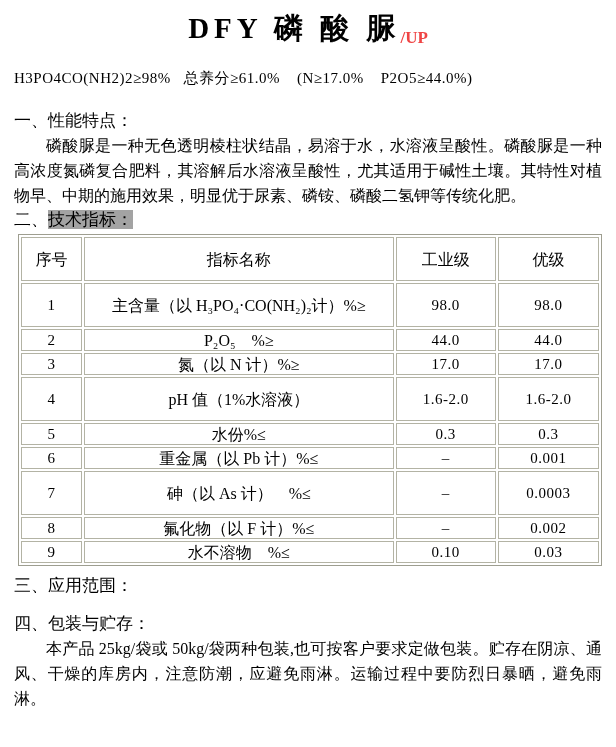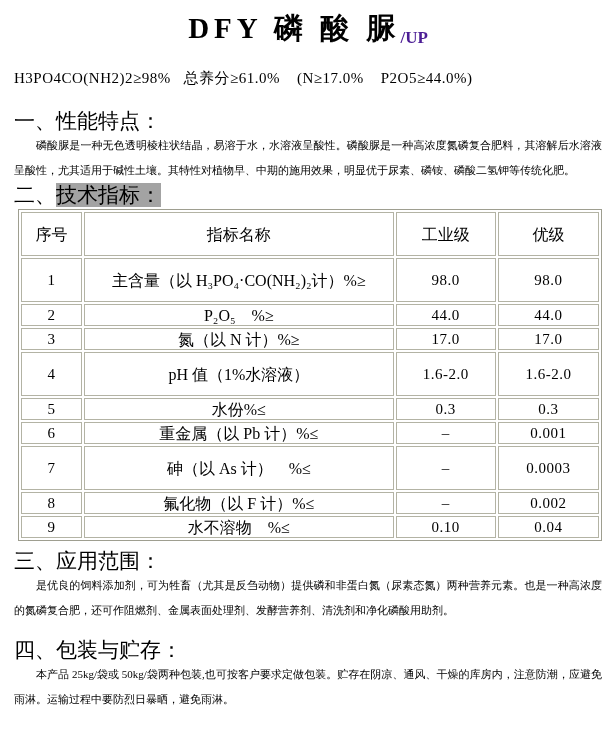--- a/index.html
+++ b/index.html
@@ -24,50 +24,50 @@
     font-size: 29px;
     font-weight: bold;
     letter-spacing: 5px;
     line-height: 40px;
     white-space: nowrap;
   }
   .title .suffix {
     font-size: 17px;
     font-weight: bold;
     letter-spacing: 0;
-    color: #4c1d95;
+    color: #ef4444;
     position: relative;
     top: 5px;
   }
   
   .formula {
     margin-top: 16px;
     font-size: 15px;
     line-height: 19px;
     white-space: pre-wrap;
     letter-spacing: 0.5px;
     font-family: Liberation Serif, serif;
   }
   
   .sec-heading {
-    font-size: 21px;
+    font-size: 17px;
     line-height: 22px;
     margin: 0;
     font-weight: normal;
   }
   .h-performance { margin-top: 22px; }
   .h-tech        { margin-top: 1px; }
   .h-application { margin-top: 9px; }
   .h-packaging   { margin-top: 16px; }
   .hl {
     background: #a3a3a3;
   }
   .body-text {
     margin: 1px 0 1px 0;
-    font-size: 11px;
+    font-size: 16px;
     line-height: 25px;
     text-indent: 2em;
     text-align: justify;
   }
   
   .spec-table {
     margin: 3px 0 2px 4px;
     border-collapse: separate;
     border-spacing: 2px;
     border: 1px solid #9e9e90;
@@ -164,24 +164,23 @@
       <tr class="r-short">
         <td class="num">8</td>
         <td>氟化物（以 F 计）%≤</td>
         <td class="num">–</td>
         <td class="num">0.002</td>
       </tr>
       <tr class="r-short">
         <td class="num">9</td>
         <td>水不溶物　%≤</td>
         <td class="num">0.10</td>
-        <td class="num">0.04</td>
+        <td class="num">0.03</td>
       </tr>
     </tbody>
   </table>
 
   <div class="sec-heading h-application">三、应用范围：</div>
-  <p class="body-text">是优良的饲料添加剂，可为牲畜（尤其是反刍动物）提供磷和非蛋白氮（尿素态氮）两种营养元素。也是一种高浓度的氮磷复合肥，还可作阻燃剂、金属表面处理剂、发酵营养剂、清洗剂和净化磷酸用助剂。</p>
 
   <div class="sec-heading h-packaging">四、包装与贮存：</div>
   <p class="body-text">本产品 25kg/袋或 50kg/袋两种包装,也可按客户要求定做包装。贮存在阴凉、通风、干燥的库房内，注意防潮，应避免雨淋。运输过程中要防烈日暴晒，避免雨淋。</p>
 
 </div>
 
 </body></html>

